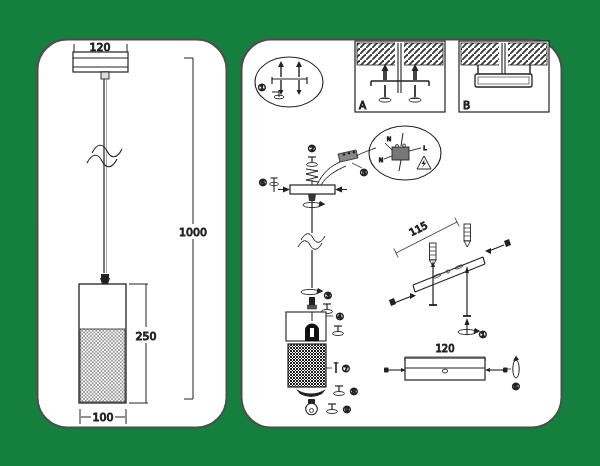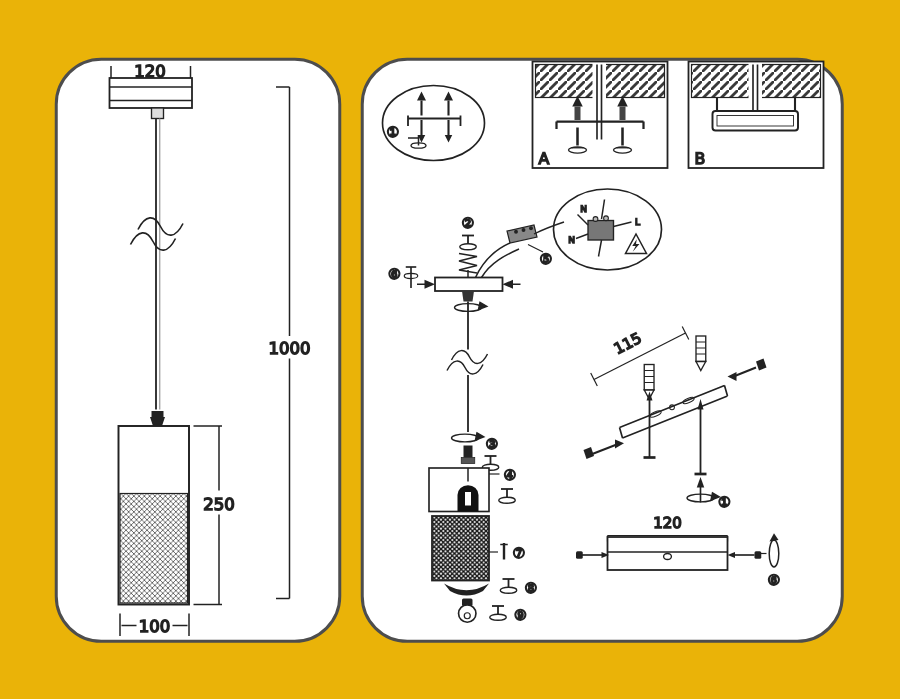--- a/index.html
+++ b/index.html
@@ -1,16 +1,16 @@
 <!DOCTYPE html>
 <html><head>
 <meta charset="utf-8">
 <style>
   html,body{margin:0;padding:0;background:#ffffff;}
-  .page{position:relative;width:600px;height:466px;background:#eab308;overflow:hidden;
+  .page{position:relative;width:600px;height:466px;background:#15803d;overflow:hidden;
         font-family:"DejaVu Sans", sans-serif;}
   svg{position:absolute;left:0;top:0;}
   text{fill:#1c1c1c;font-family:"DejaVu Sans", sans-serif;}
   .dim{font-size:11px;}
   .dim-sm{font-size:10px;}
   .step{font-size:9.5px;}
   .det{font-size:10.5px;}
   .wire{font-size:6px;}
 </style>
 </head>

